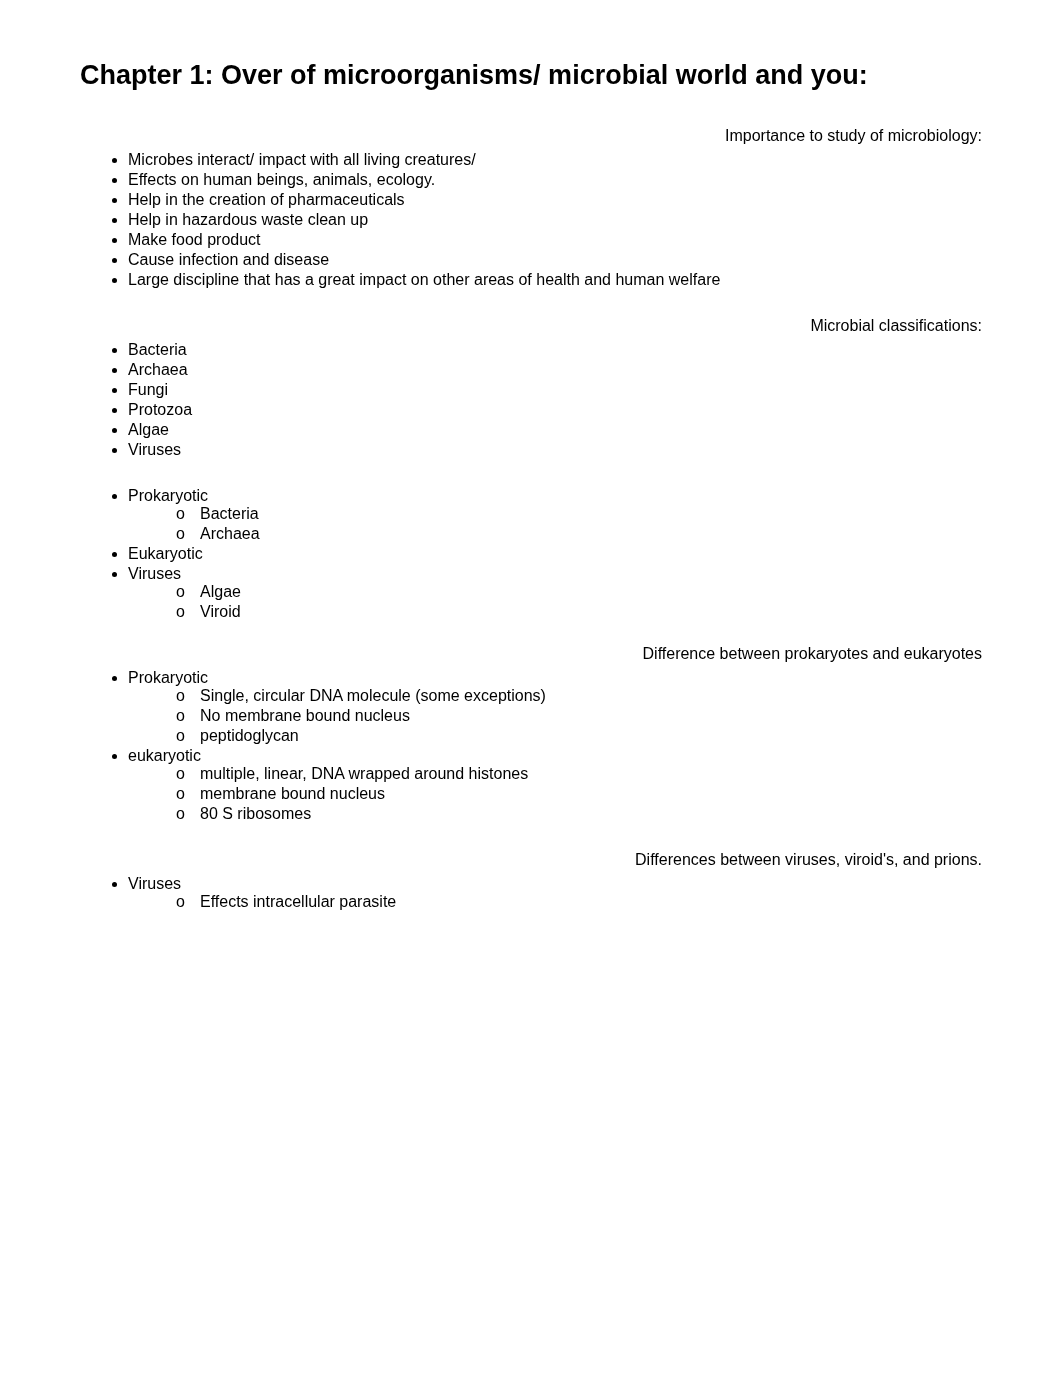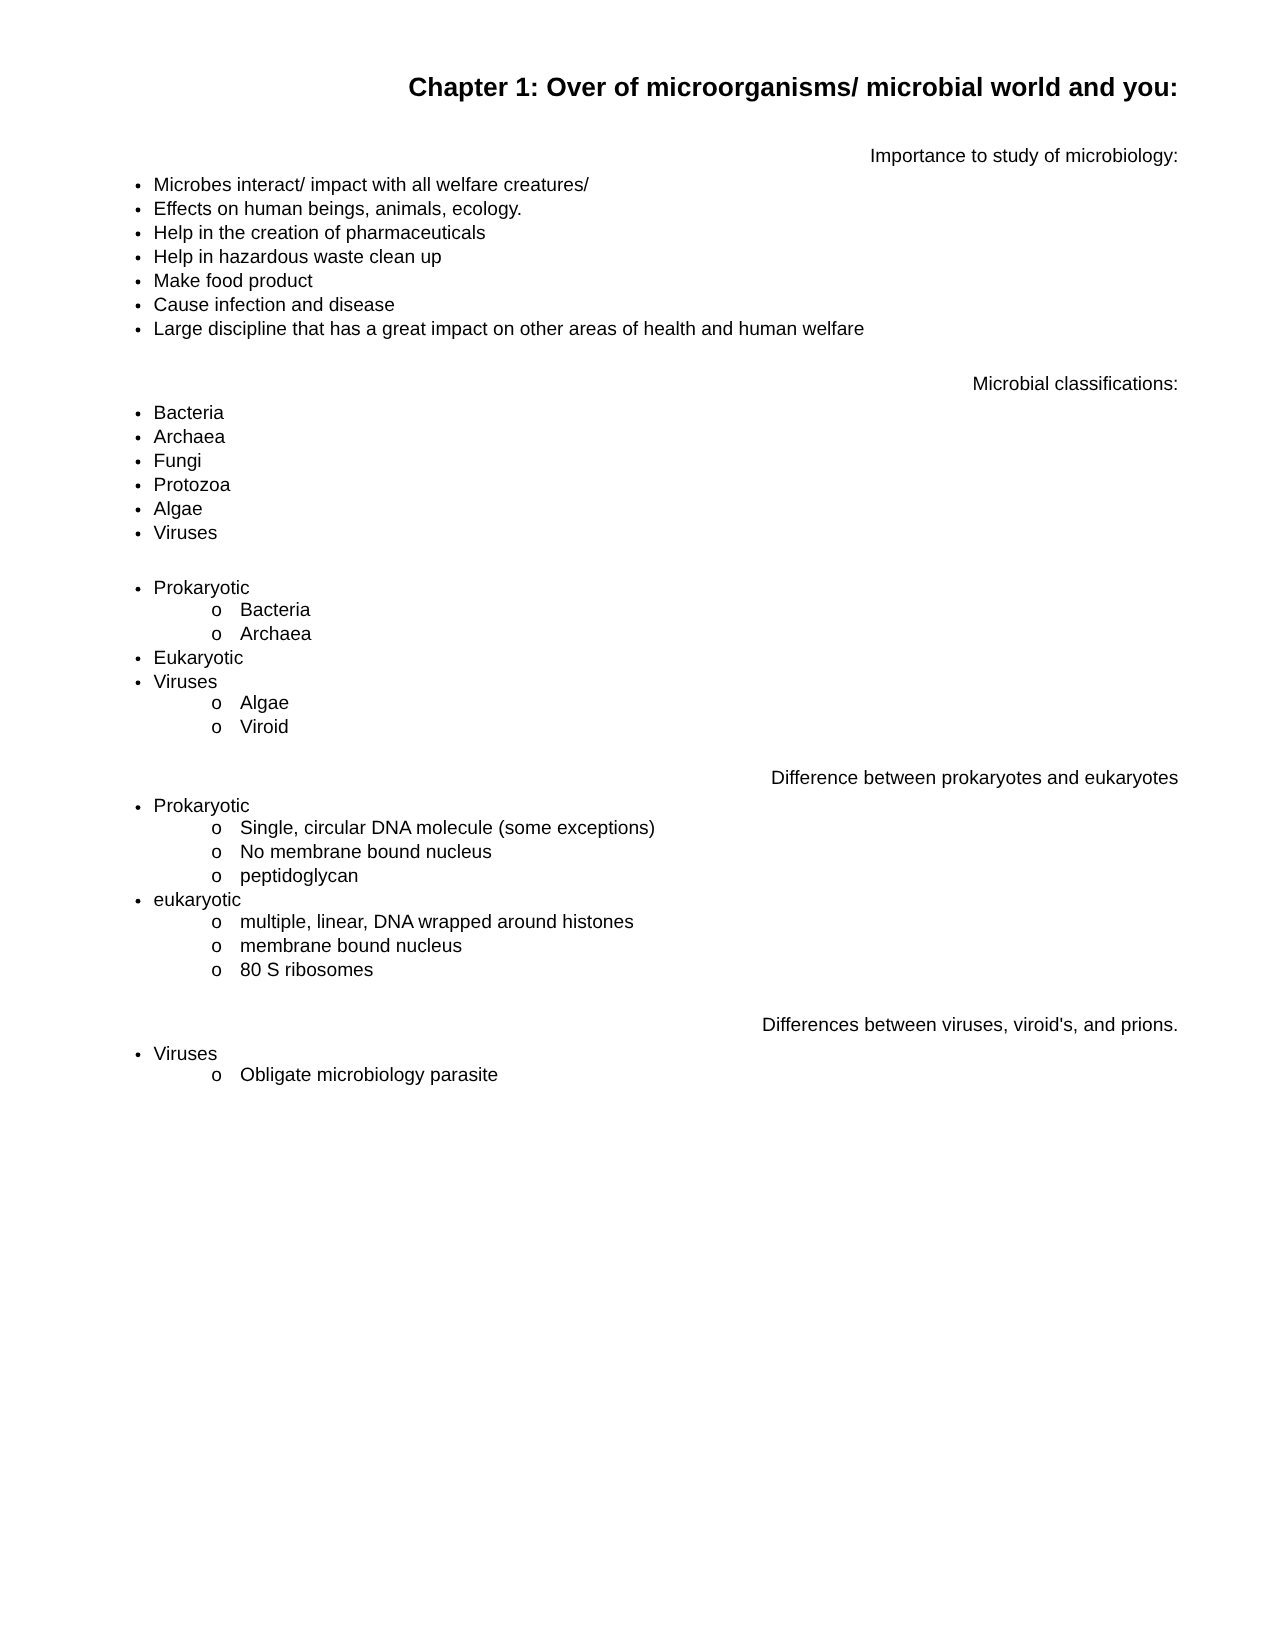--- a/index.html
+++ b/index.html
@@ -12,22 +12,22 @@
       background: #ffffff;
       font-family: 'Times New Roman', Times, serif;
       font-size: 16px;
       color: #000000;
       width: 1062px;
       min-height: 1377px;
       padding: 60px 80px 60px 80px;
     }
 
     .page-title {
-      text-align: right;
-      font-size: 22px;
+      text-align: left;
+      font-size: 27px;
       font-weight: bold;
       margin-bottom: 36px;
       font-family: Arial, sans-serif;
     }
 
     .section-header {
       font-family: Arial, sans-serif;
       font-size: 16px;
       font-weight: normal;
       margin-bottom: 6px;
@@ -72,21 +72,21 @@
     }
   </style>
 </head>
 <body>
 
 <h1 class="page-title">Chapter 1: Over of microorganisms/ microbial world and you:</h1>
 
 <div class="section-gap">
   <p class="section-header">Importance to study of microbiology:</p>
   <ul class="bullet-list">
-    <li>Microbes interact/ impact with all welfare creatures/</li>
+    <li>Microbes interact/ impact with all living creatures/</li>
     <li>Effects on human beings, animals, ecology.</li>
     <li>Help in the creation of pharmaceuticals</li>
     <li>Help in hazardous waste clean up</li>
     <li>Make food product</li>
     <li>Cause infection and disease</li>
     <li>Large discipline that has a great impact on other areas of health and human welfare</li>
   </ul>
 </div>
 
 <div class="section-gap">
@@ -144,17 +144,17 @@
     </li>
   </ul>
 </div>
 
 <div class="section-gap">
   <p class="section-header">Differences between viruses, viroid's, and prions.</p>
   <ul class="bullet-list">
     <li>
       <span>Viruses</span>
       <ul class="circle-list">
-        <li>Obligate microbiology parasite</li>
+        <li>Effects intracellular parasite</li>
       </ul>
     </li>
   </ul>
 </div>
 
 </body></html>

